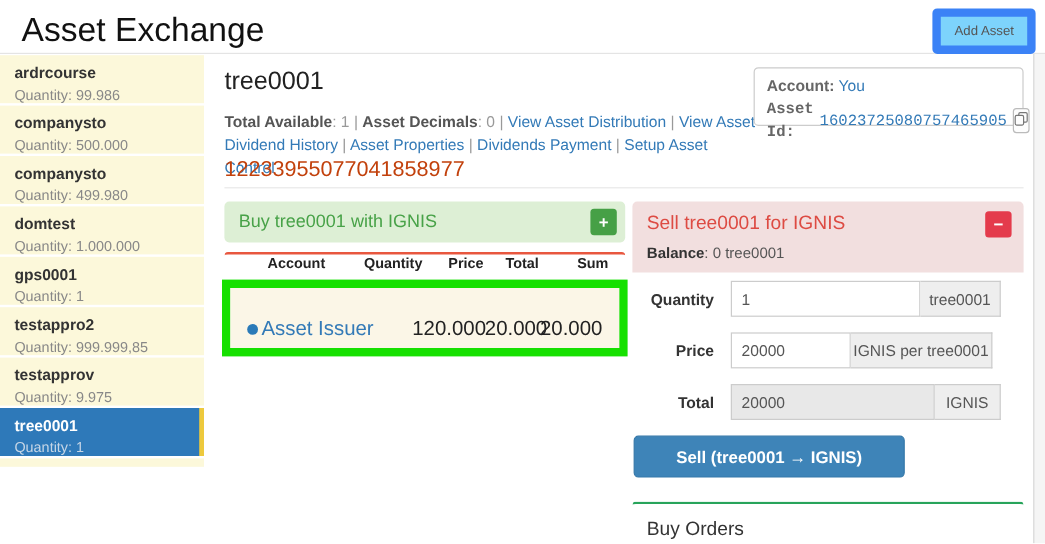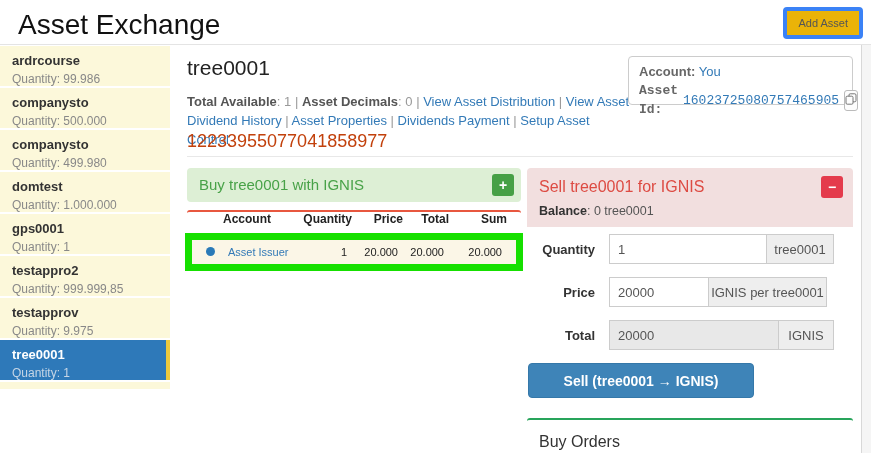--- a/index.html
+++ b/index.html
@@ -3,21 +3,21 @@
 <meta charset="utf-8">
 <style>
   * { margin:0; padding:0; box-sizing:border-box; }
   html,body { width:871px; height:453px; }
   body { font-family:"Liberation Sans", sans-serif; background:#fff; overflow:hidden; }
   #app { position:relative; width:871px; height:453px; background:#fff; overflow:hidden; }
 
   
   .topbar { position:absolute; top:0; left:0; right:0; height:45px; background:#fff; border-bottom:1px solid #e4e4e4; z-index:5; }
   .page-title { position:absolute; left:18px; top:9px; font-size:28px; font-weight:500; color:#111; }
-  .add-asset-btn { position:absolute; right:8px; top:7px; padding:6px 11px; font-size:11px; color:#555; background:#eab308; border:4px solid #3b82f6; border-radius:4px; cursor:pointer; }
+  .add-asset-btn { position:absolute; right:8px; top:7px; padding:6px 11px; font-size:11px; color:#555; background:#7dd3fc; border:7px solid #3b82f6; border-radius:4px; cursor:pointer; }
 
   
   .right-rail { position:absolute; top:45px; right:0; bottom:0; width:10px; background:#f5f5f5; border-left:1px solid #d8d8d8; }
 
   
   .sidebar { position:absolute; left:0; top:46px; width:170px; }
   .side-item { position:relative; height:40px; margin-bottom:2px; background:#fcf8da; padding:7px 12px 0; cursor:pointer; }
   .side-item .nm { font-size:13px; font-weight:bold; color:#333; }
   .side-item .qt { font-size:12px; color:#888; margin-top:4px; }
   .side-item.selected { background:#2e79b9; }
@@ -54,21 +54,21 @@
   .so-title { padding:13px 14px 12px; font-size:16px; color:#333; }
   .orow { display:flex; align-items:center; padding-right:14px; white-space:nowrap; }
   .c-dot { width:36px; }
   .c-acct { flex:1; text-align:left; }
   .c-qty { width:58px; text-align:right; }
   .c-price { width:51px; text-align:right; }
   .c-total { width:46px; text-align:right; }
   .c-sum { width:58px; text-align:right; }
   .so-head { font-size:12px; font-weight:bold; color:#222; padding-bottom:5px; }
   .hl-box { margin:2px -2px 0; border:7px solid #16e000; background:#16e000; }
-  .order-row { background:#fbf6e7; font-size:11px; color:#222; padding-top:6px; padding-bottom:6px; cursor:pointer; }
+  .order-row { background:#fbf6e7; font-size:17px; color:#222; padding-top:24px; padding-bottom:6px; cursor:pointer; }
   .order-row a { color:#337ab7; text-decoration:none; cursor:pointer; }
   .dot { display:inline-block; width:9px; height:9px; border-radius:50%; background:#2a7ab8; margin-left:14px; }
 
   
   .right-col { position:absolute; left:527px; top:168px; width:326px; }
   .sell-head { position:relative; background:#f2dfdf; border-radius:4px 4px 0 0; padding:10px 12px 9px; }
   .sell-head .t { font-size:16px; color:#dd4b43; }
   .sell-head .bal { font-size:12.5px; color:#555; margin-top:8px; }
   .sell-head .bal b { color:#333; }
   .sell-head .sq-btn { top:8px; right:10px; }

